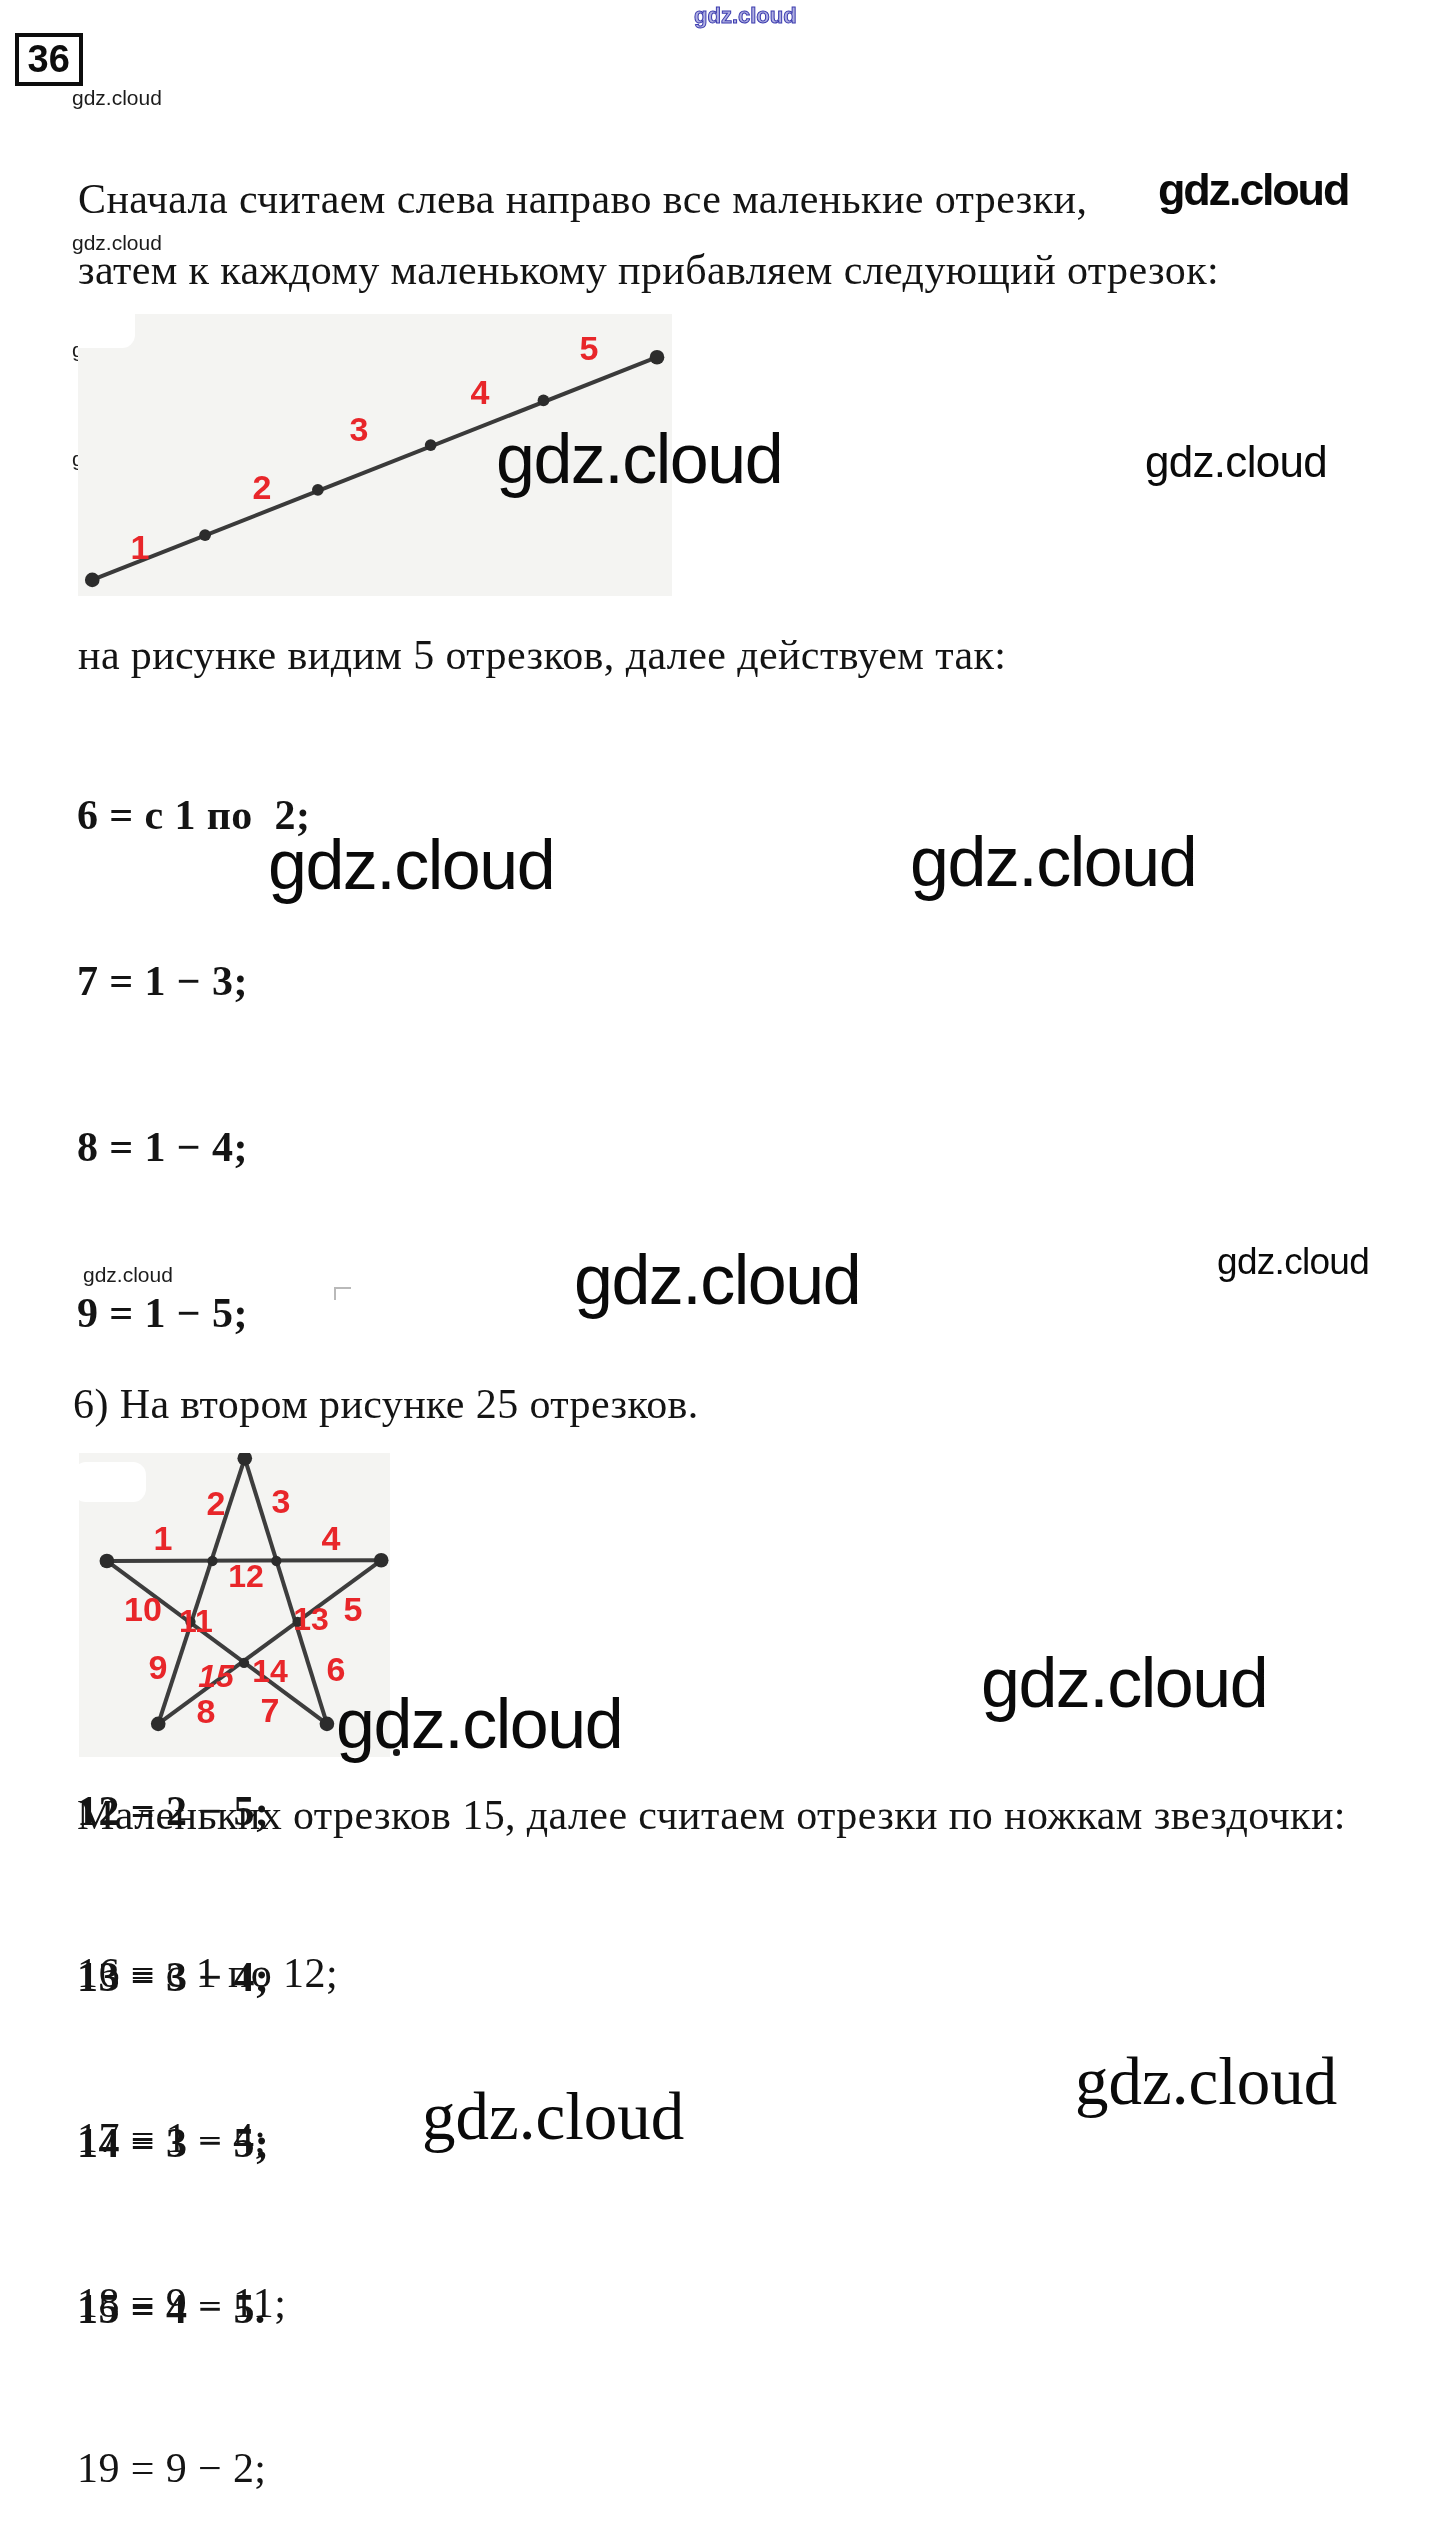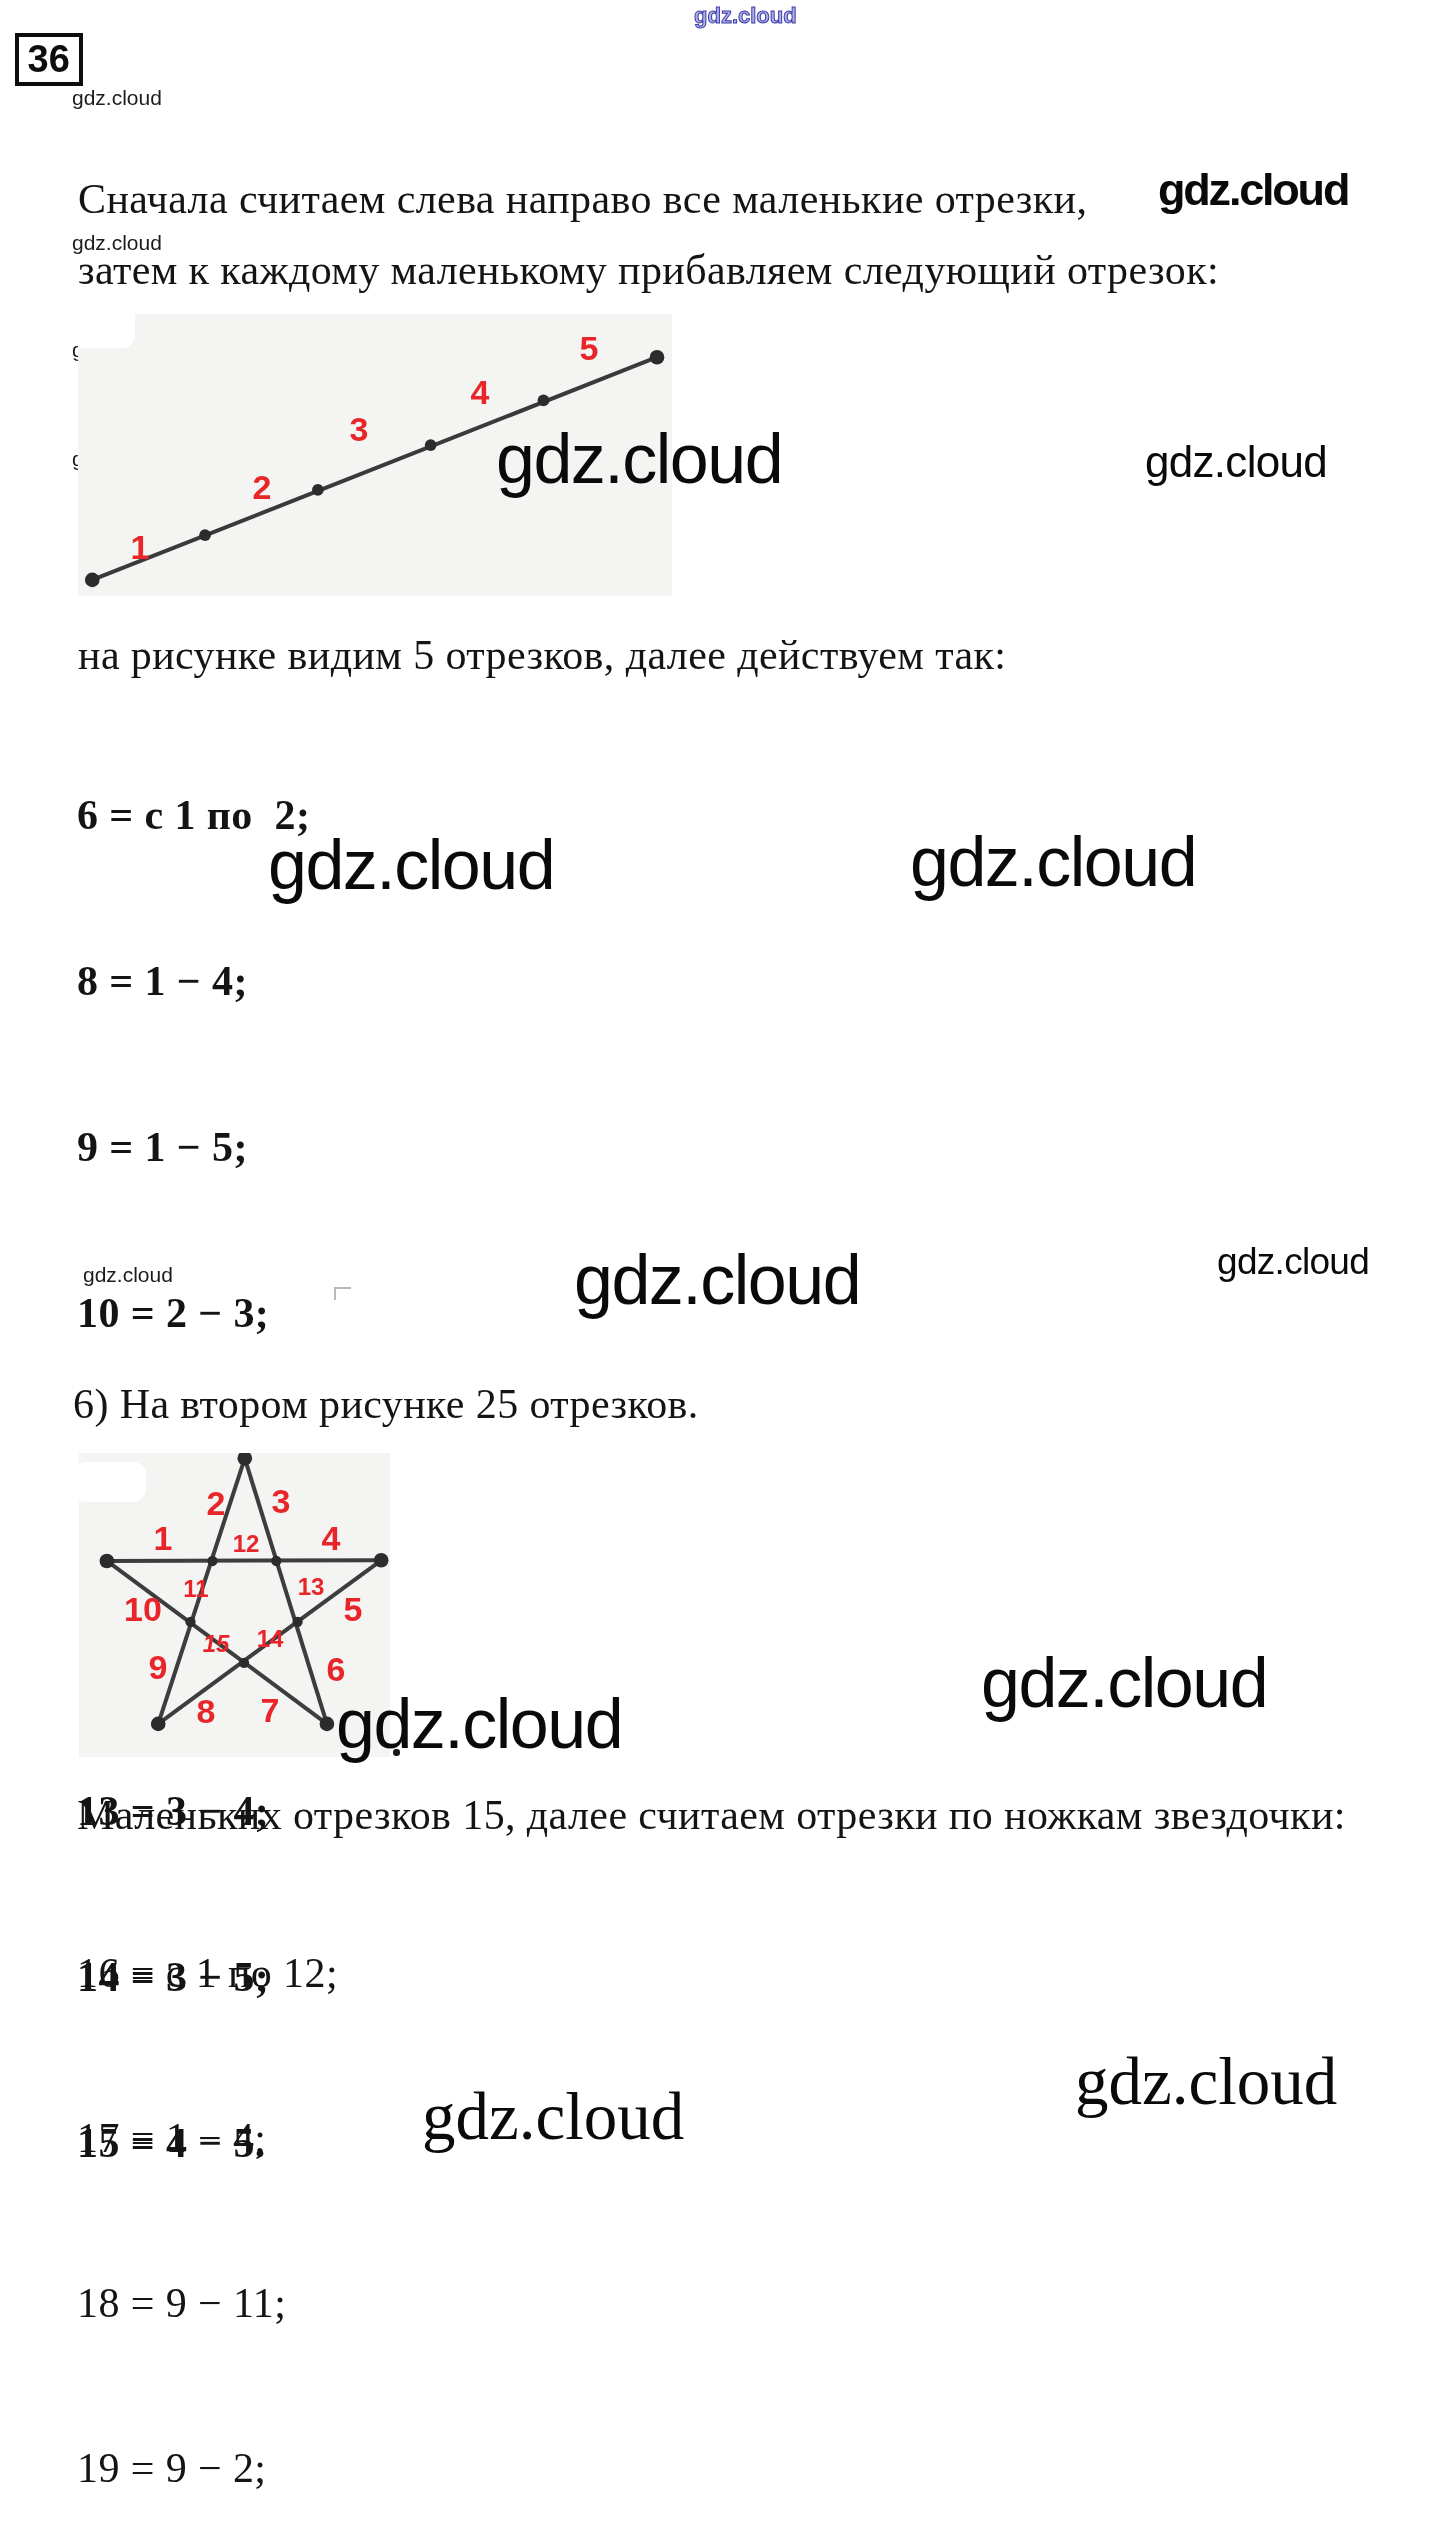--- a/index.html
+++ b/index.html
@@ -37,21 +37,21 @@
     font-size:22px;font-weight:700;letter-spacing:0;
     color:rgba(110,110,200,.55);-webkit-text-stroke:1px #3a3aae;white-space:pre;
   }
   .figure{background:#f4f4f2;}
   .figlabel{
     position:absolute;transform:translate(-50%,-50%);
     font-family:"Liberation Sans","DejaVu Sans",sans-serif;font-weight:bold;color:#e8262a;
     line-height:1;white-space:pre;
   }
   .lab-big{font-size:34px;}
-  .lab-small{font-size:24px;}
+  .lab-small{font-size:32px;margin-top:32px;}
   .whitepatch{background:#ffffff;border-radius:13.2px;}
   .straymark{width:14.7px;height:11px;border-top:2.2px solid #b9b9b9;border-left:2.2px solid #b9b9b9;}
   .straydot{width:6.6px;height:6.6px;border-radius:50%;background:#161616;}
 </style>
 </head>
 <body>
 
 <div id="canvas">
 
   <div class="abs numbox">
@@ -86,20 +86,21 @@
     <span class="figlabel lab-big" style="left:184px;top:173px;">2</span>
     <span class="figlabel lab-big" style="left:281px;top:115px;">3</span>
     <span class="figlabel lab-big" style="left:402px;top:78px;">4</span>
     <span class="figlabel lab-big" style="left:511px;top:34px;">5</span>
   </div>
 
   <div class="abs bodyline" style="left:78px;top:629px;">на рисунке видим 5 отрезков, далее действуем так:</div>
 
   <div class="abs eqblock" id="p1-eqs" style="left:77px;top:684px;font-weight:bold;">
     <span class="eq">6 = с 1 по  2;</span>
+    <span class="eq">7 = 1 − 3;</span>
     <span class="eq">8 = 1 − 4;</span>
     <span class="eq">9 = 1 − 5;</span>
     <span class="eq">10 = 2 − 3;</span>
     <span class="eq">11 = 2 − 4;</span>
     <span class="eq">12 = 2 − 5;</span>
     <span class="eq">13 = 3 − 4;</span>
     <span class="eq">14 = 3 − 5;</span>
     <span class="eq">15 = 4 − 5.</span>
   </div>
 

